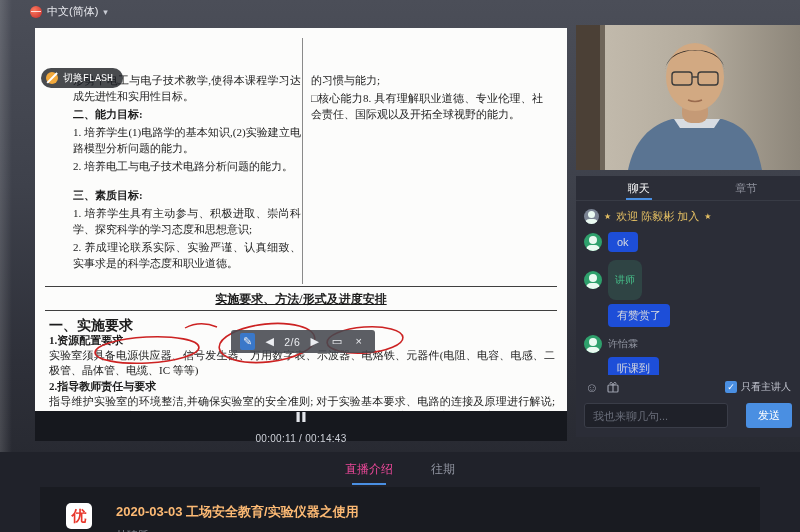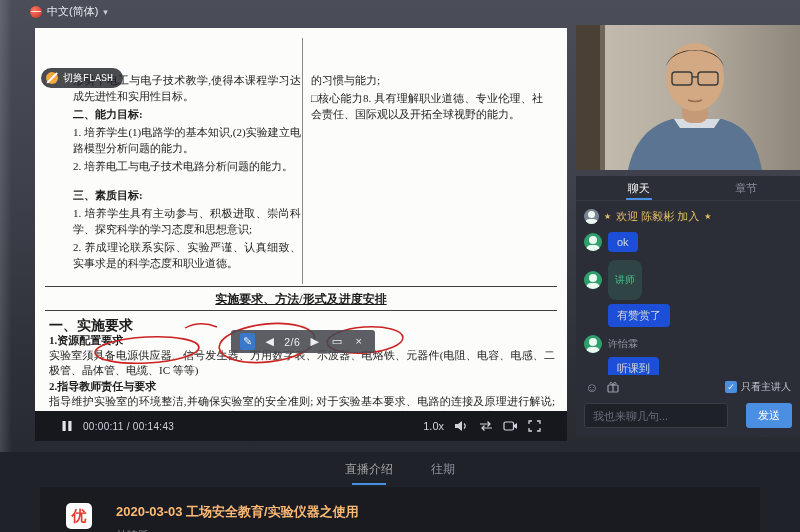--- a/index.html
+++ b/index.html
@@ -45,21 +45,21 @@
   .annotations { position:absolute; left:0; top:0; z-index:4; pointer-events:none; }
   .anno-toolbar { position:absolute; left:196px; top:302px; height:23px; display:flex; align-items:center;
            gap:7px; padding:0 9px; background:rgba(70,72,79,0.88); border-radius:3px;
            color:#eceef2; font-size:11px; z-index:5; font-family:"Liberation Sans","DejaVu Sans",sans-serif; }
   .tool { min-width:15px; text-align:center; cursor:pointer; line-height:17px; }
   .tool.pen-active { background:#3a78c9; border-radius:2px; padding:0 3px; }
   .page-ind { font-size:10.5px; letter-spacing:0.5px; }
 
   
   .controls { position:absolute; left:35px; top:411px; width:532px; height:30px; background:#16181e;
-           display:flex; align-items:center; padding:0 26px; gap:10px; color:#cfd2da; }
+           display:flex; align-items:center; padding:0 26px; gap:10px; color:#cfd2da;flex-direction:column; }
   .ctrl-btn { background:none; border:none; display:flex; align-items:center; cursor:pointer; }
   .time { font-size:10px; color:#cfd2da; letter-spacing:0.3px; }
   .spacer { flex:1; }
   .speed { font-size:11px; cursor:pointer; }
 
   
   .webcam { position:absolute; left:576px; top:25px; width:224px; height:145px; background:#9a9183; overflow:hidden; }
 
   
   .chat { position:absolute; left:576px; top:176px; width:224px; height:261px; background:#2b2d37;
@@ -100,21 +100,21 @@
   .chat-input { flex:1; background:#1f2129; border:1px solid #3a3d48; border-radius:3px;
             color:#d6d9e0; font-size:11px; padding:0 8px; height:25px; outline:none; min-width:0; }
   .chat-input::placeholder { color:#696d79; }
   .send-btn { width:46px; height:25px; background:#4a8fe2; color:#fff; border:none; border-radius:3px;
             font-size:11px; cursor:pointer; }
 
   
   .bottom-section { position:absolute; left:0; top:452px; width:800px; height:80px; background:#20222a; }
   .bottom-tabs { display:flex; justify-content:center; gap:38px; padding-top:9px; }
   .btab { font-size:12px; color:#9094a0; padding-bottom:7px; position:relative; cursor:pointer; }
-  .btab.active { color:#a3a3a3; }
+  .btab.active { color:#ec4899; }
   .btab.active::after { content:""; position:absolute; left:50%; transform:translateX(-50%);
             bottom:0; width:34px; height:2px; background:#4a8fe2; }
   .course-card { position:absolute; left:40px; top:35px; width:720px; height:70px; background:#191b21;
             display:flex; align-items:center; padding:0 18px; gap:16px; cursor:pointer; }
   .logo { width:42px; text-align:center; flex:none; }
   .logo-badge { width:26px; height:26px; margin:0 auto; background:#ffffff; border-radius:5px;
             color:#e8372c; font-weight:bold; font-size:15px; line-height:26px; text-align:center; }
   .logo-name { color:#e8372c; font-size:8px; margin-top:2px; }
   .course-meta { padding-top:2px; }
   .course-title { color:#fdba74; font-size:13px; font-weight:bold; }

